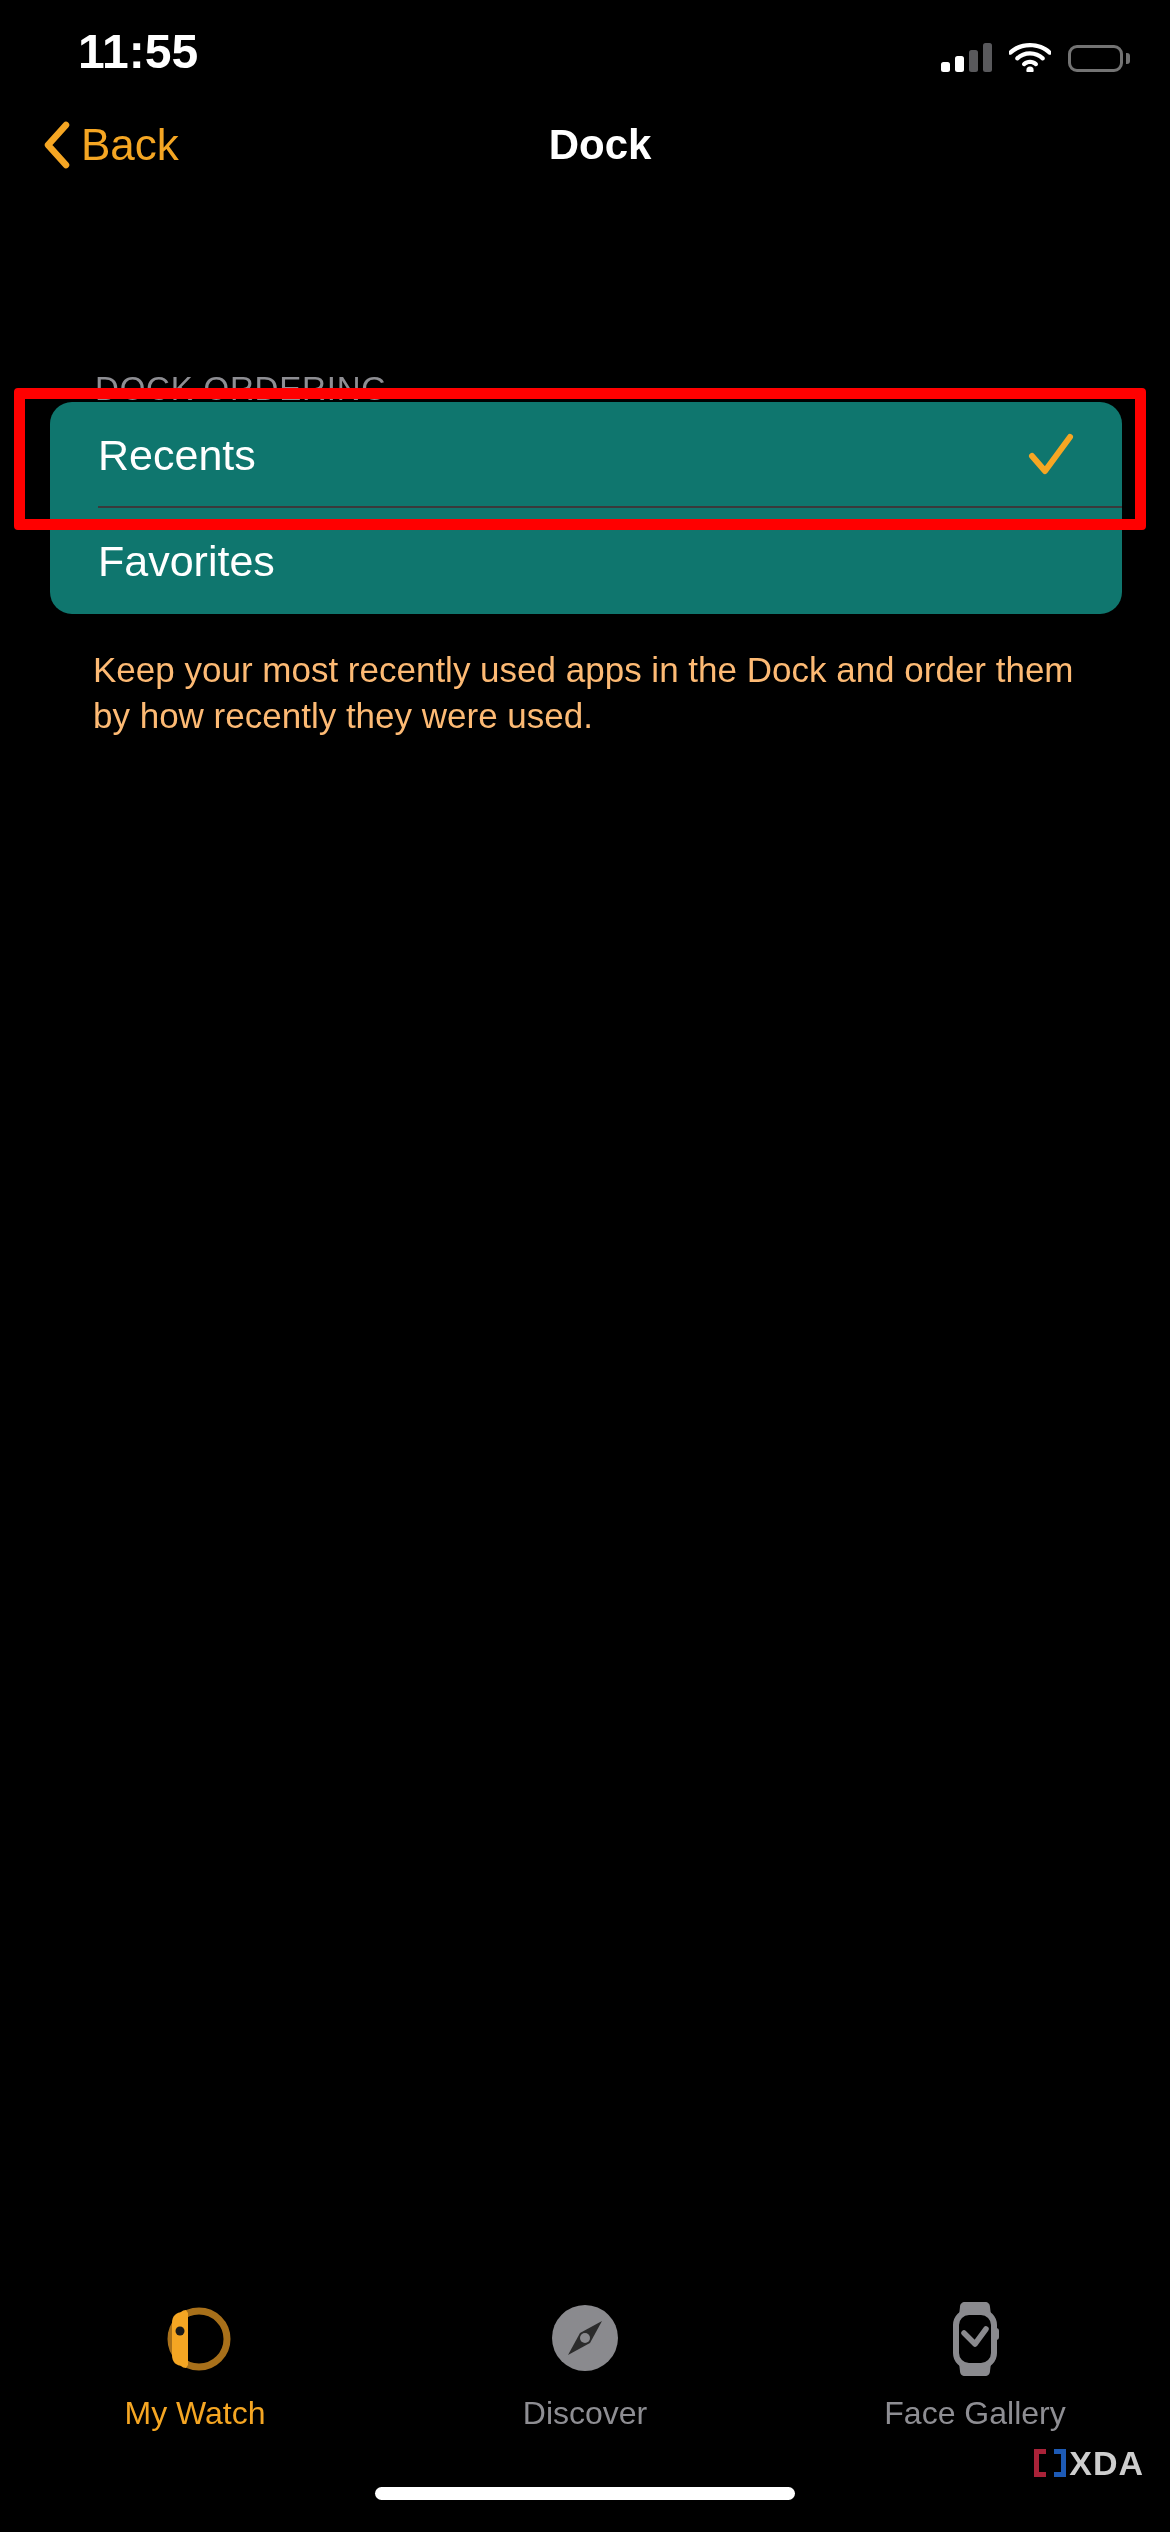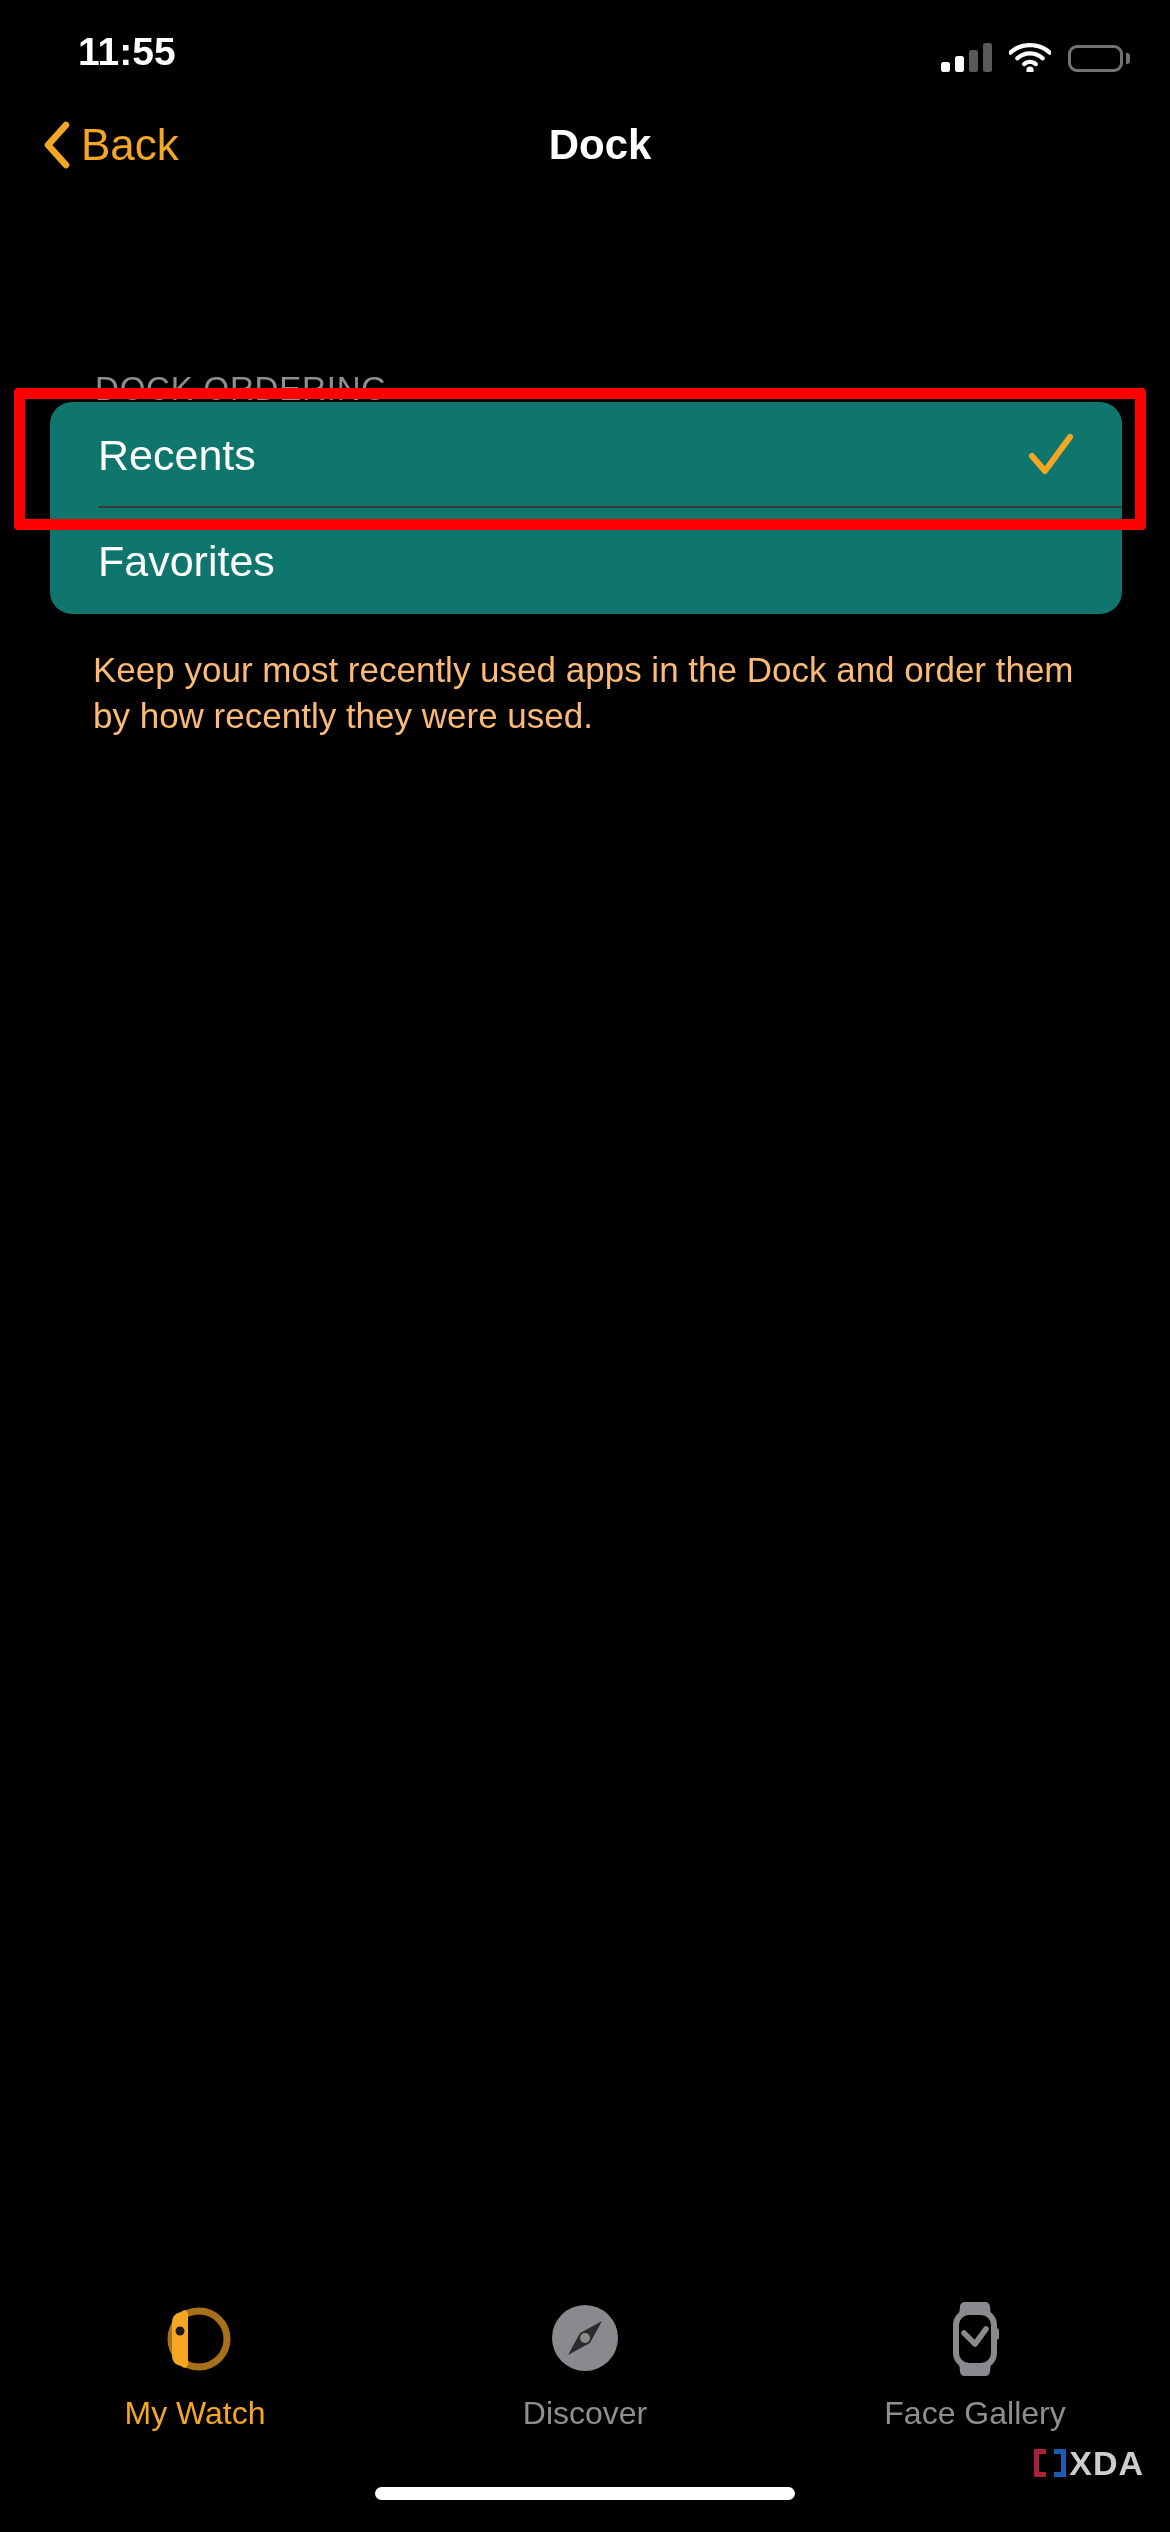--- a/index.html
+++ b/index.html
@@ -18,21 +18,21 @@
   }
 
   
   #status-bar {
     position:absolute; top:0; left:0;
     width:1170px; height:100px;
   }
   #status-time {
     position:absolute; left:78px; top:24px;
     width:200px;
-    font-size:39px; font-weight:700;
+    font-size:48px; font-weight:700;
     letter-spacing:0px;
     color:#ffffff;
     line-height:56px;
   }
   #status-right {
     position:absolute; right:40px; top:36px;
     display:flex; align-items:flex-end; gap:17px; height:36px;
   }
   
   .cell-bars { display:flex; align-items:flex-end; gap:5px; height:30px; }

